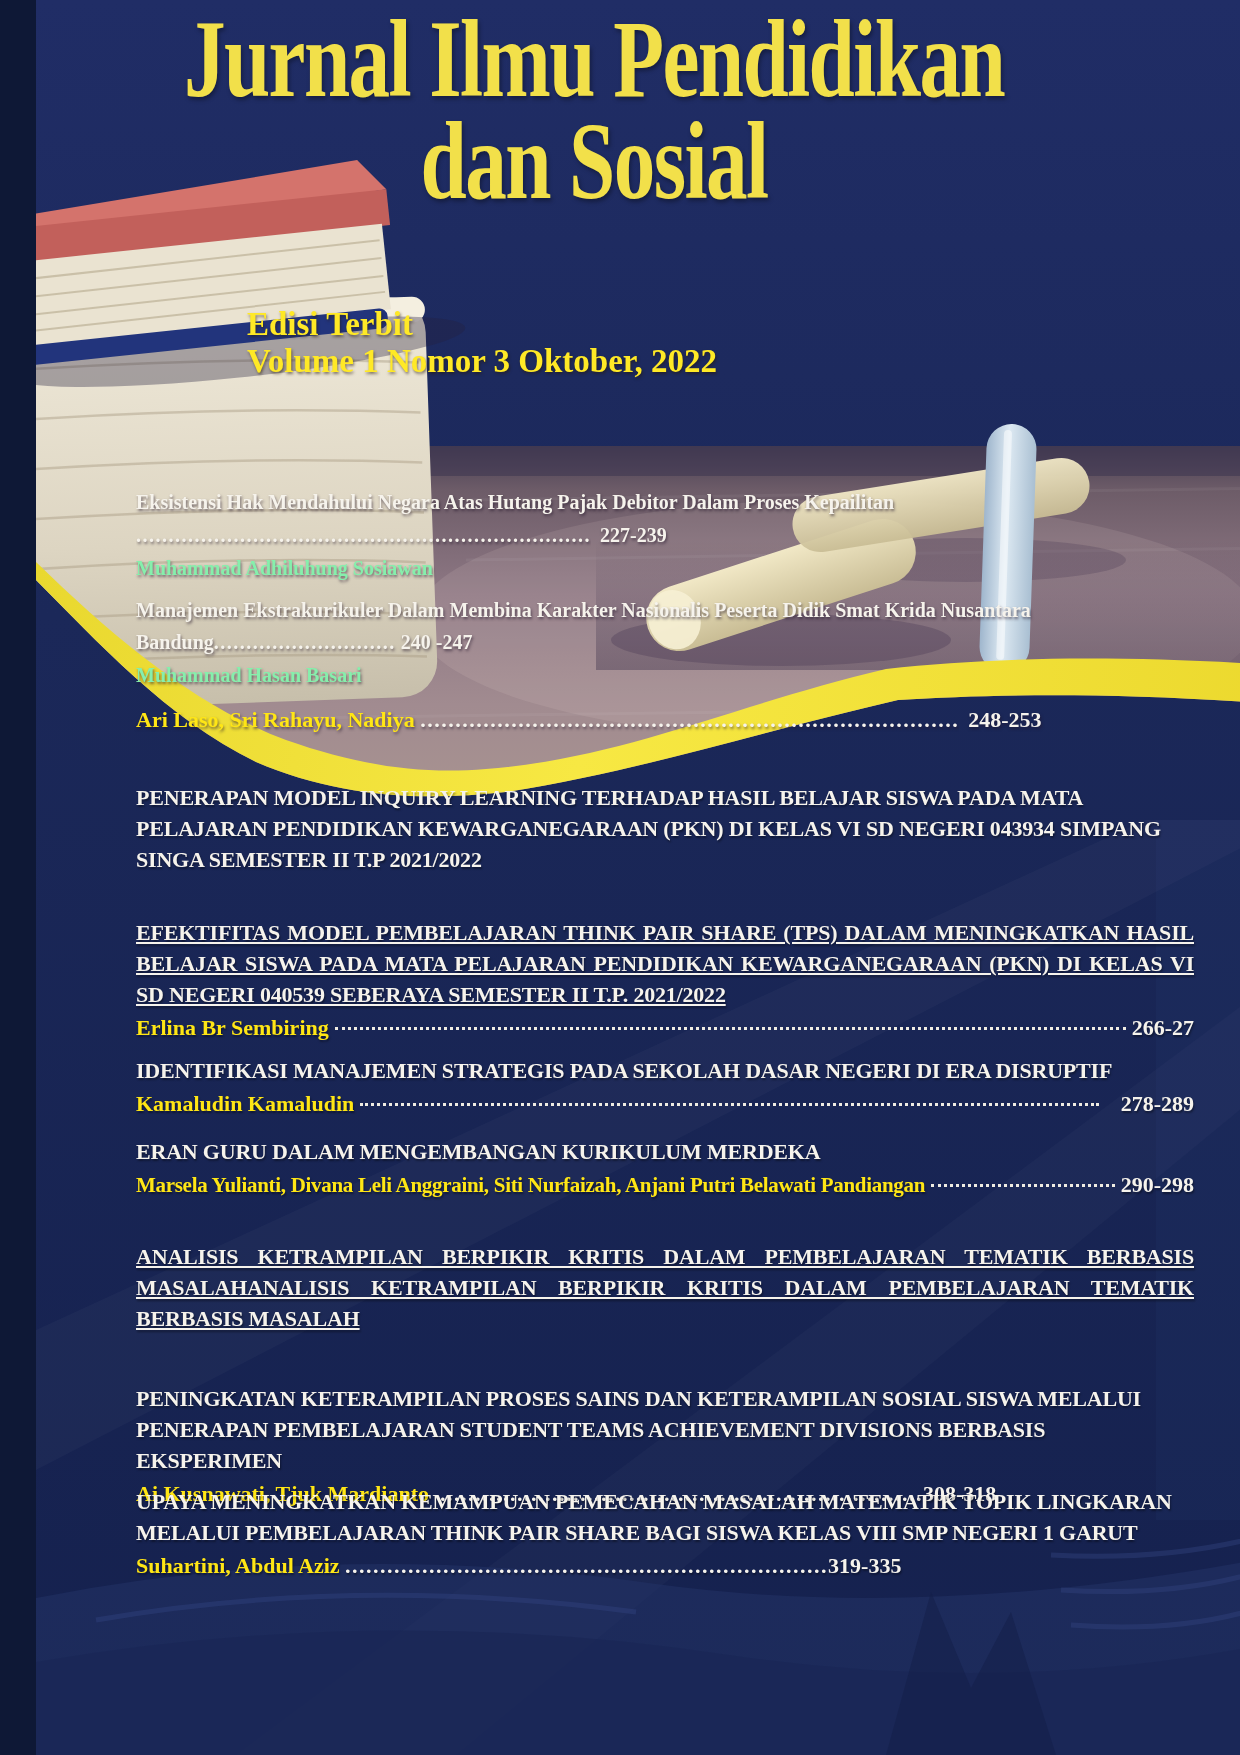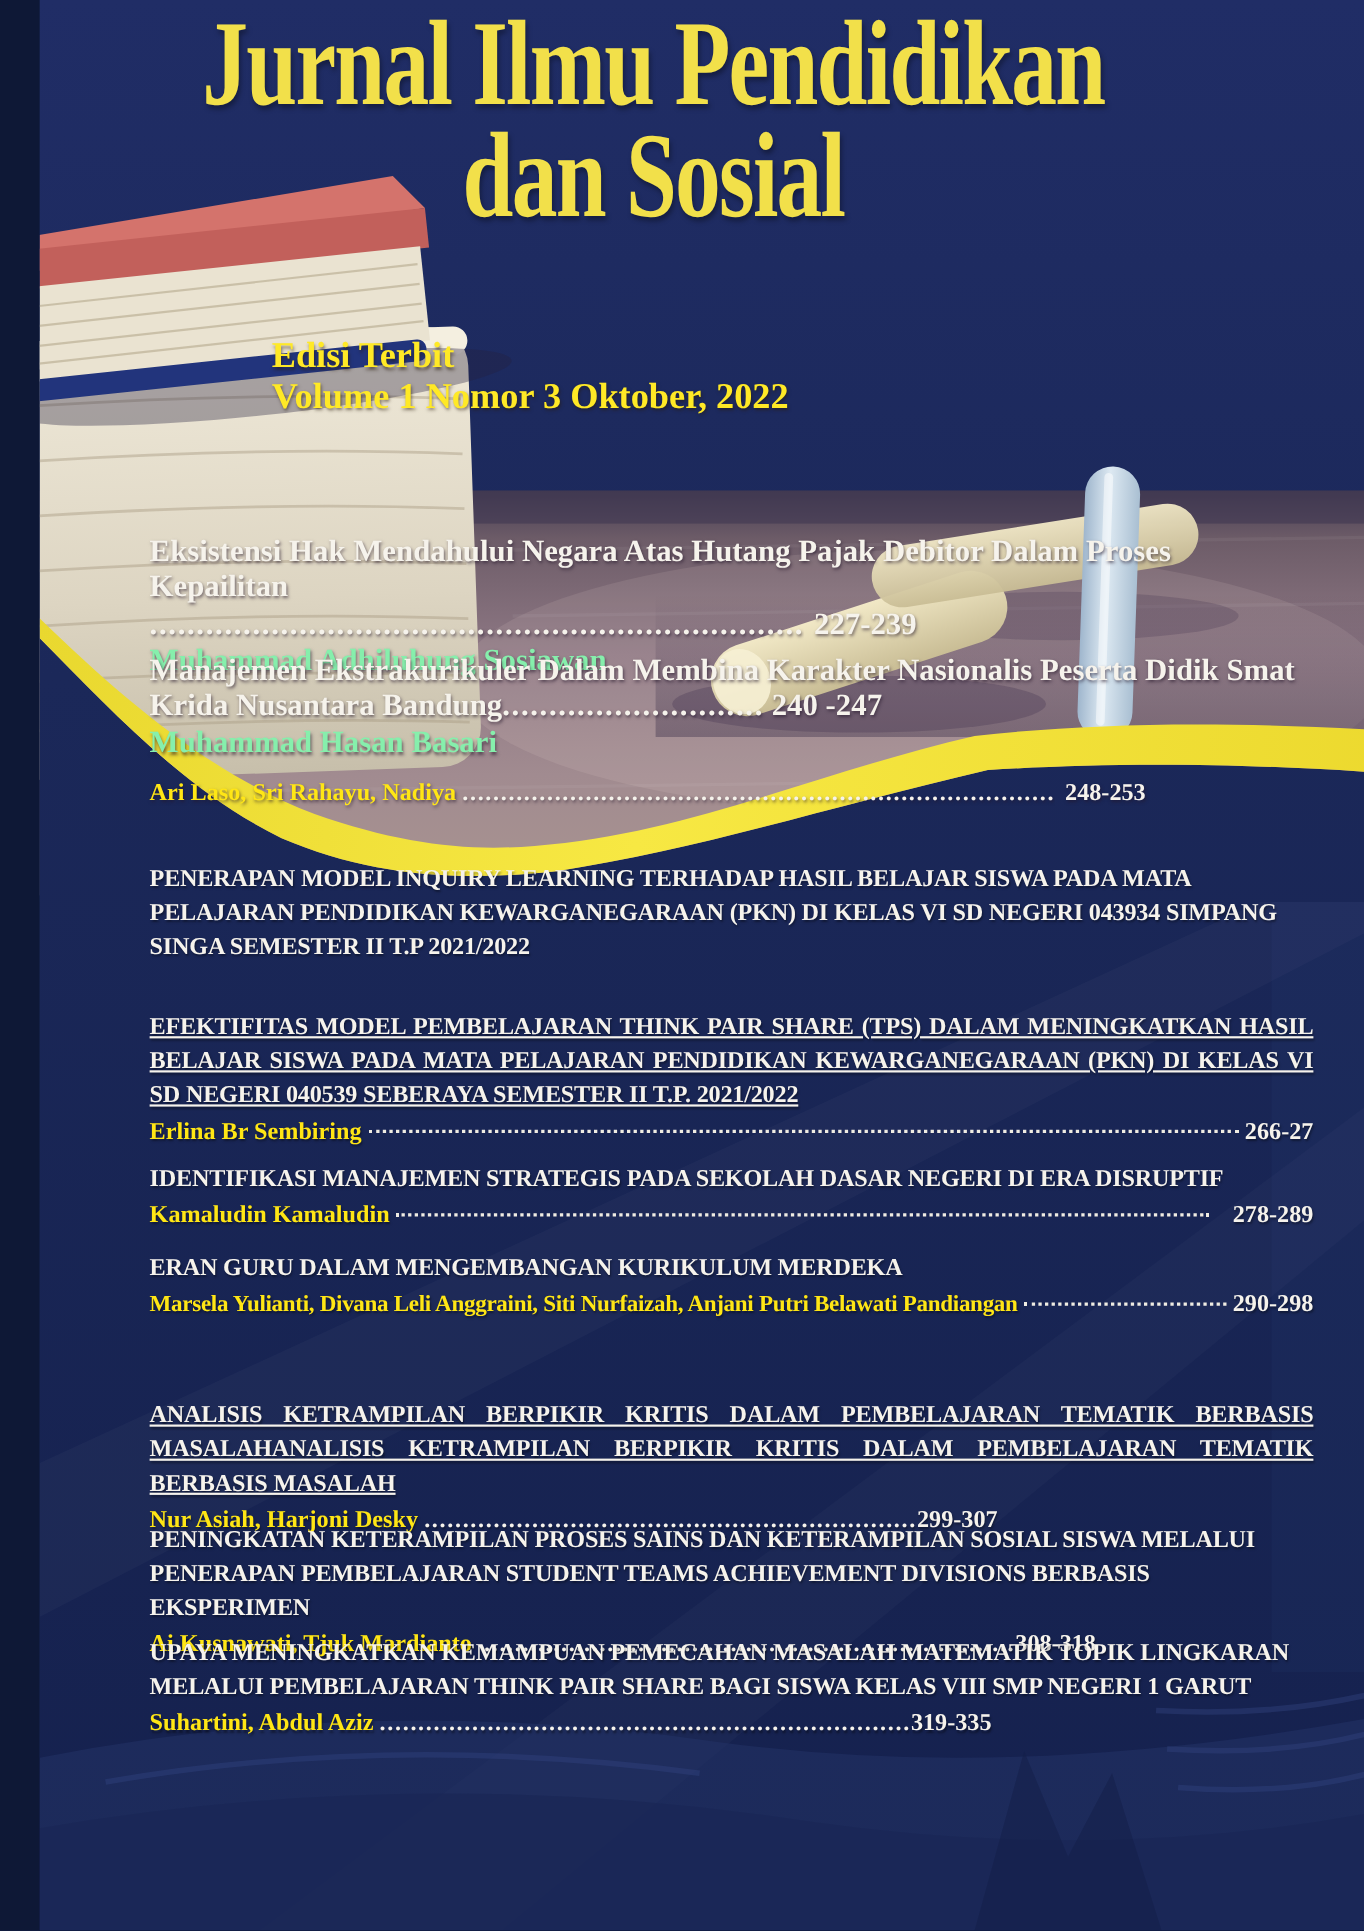--- a/index.html
+++ b/index.html
@@ -18,21 +18,21 @@
   }
 
   
   .edition{
     position:absolute;left:211px;top:306px;z-index:2;color:#ffe926;
     font-weight:bold;font-size:33px;line-height:37px;
     text-shadow:1px 2px 3px rgba(40,25,10,.55);
   }
 
   
-  .entry{position:absolute;left:100px;width:1058px;z-index:2;color:#f6f3ec;font-size:28px;}
+  .entry{position:absolute;left:100px;width:1058px;z-index:2;color:#f6f3ec;font-size:20px;}
   .entry.caps{font-size:22px;}
   .t{font-weight:bold;margin:0;line-height:32px;}
   .caps .t{line-height:31px;letter-spacing:-0.2px;}
   .just .t{text-align:justify;text-decoration:underline;}
   .on-photo{text-shadow:1px 2px 3px rgba(35,22,42,.6);}
   .on-navy{text-shadow:1px 2px 2px rgba(0,0,0,.4);}
   .aline{display:flex;align-items:baseline;font-weight:bold;line-height:31px;margin-top:2px;}
   .authors{color:#ffe615;white-space:nowrap;}
   .tight .authors{font-size:21px;letter-spacing:-0.3px;text-align:center;}
   .dots{letter-spacing:1.5px;white-space:nowrap;overflow:hidden;}
@@ -232,27 +232,22 @@
 
     <div class="entry caps tight on-navy" style="top:1136px">
       <p class="t">ERAN GURU DALAM MENGEMBANGAN KURIKULUM MERDEKA</p>
       <div class="aline">
         <span class="authors">Marsela Yulianti, Divana Leli Anggraini, Siti Nurfaizah, Anjani Putri Belawati Pandiangan</span>
         <span class="leader"></span>
         <span class="pages">290-298</span>
       </div>
     </div>
 
-    <div class="entry caps just on-navy" style="top:1270px">
+    <div class="entry caps just on-navy" style="top:1241px">
       <p class="t">ANALISIS KETRAMPILAN BERPIKIR KRITIS DALAM PEMBELAJARAN TEMATIK BERBASIS MASALAHANALISIS KETRAMPILAN BERPIKIR KRITIS DALAM PEMBELAJARAN TEMATIK BERBASIS MASALAH</p>
-      <div class="aline">
-        <span class="authors">Nur Asiah, Harjoni Desky</span>&nbsp;
-        <span class="dots">................................................................</span>
-        <span class="pages">299-307</span>
-      </div>
     </div>
 
     <div class="entry caps on-navy" style="top:1383px">
       <p class="t">PENINGKATAN KETERAMPILAN PROSES SAINS DAN KETERAMPILAN SOSIAL SISWA MELALUI PENERAPAN PEMBELAJARAN STUDENT TEAMS ACHIEVEMENT DIVISIONS BERBASIS EKSPERIMEN</p>
       <div class="aline">
         <span class="authors">Ai Kusnawati, Tjuk Mardianto</span>&nbsp;&nbsp;
         <span class="dots">.....................................................................</span>
         <span class="pages">308-318</span>
       </div>
     </div>

